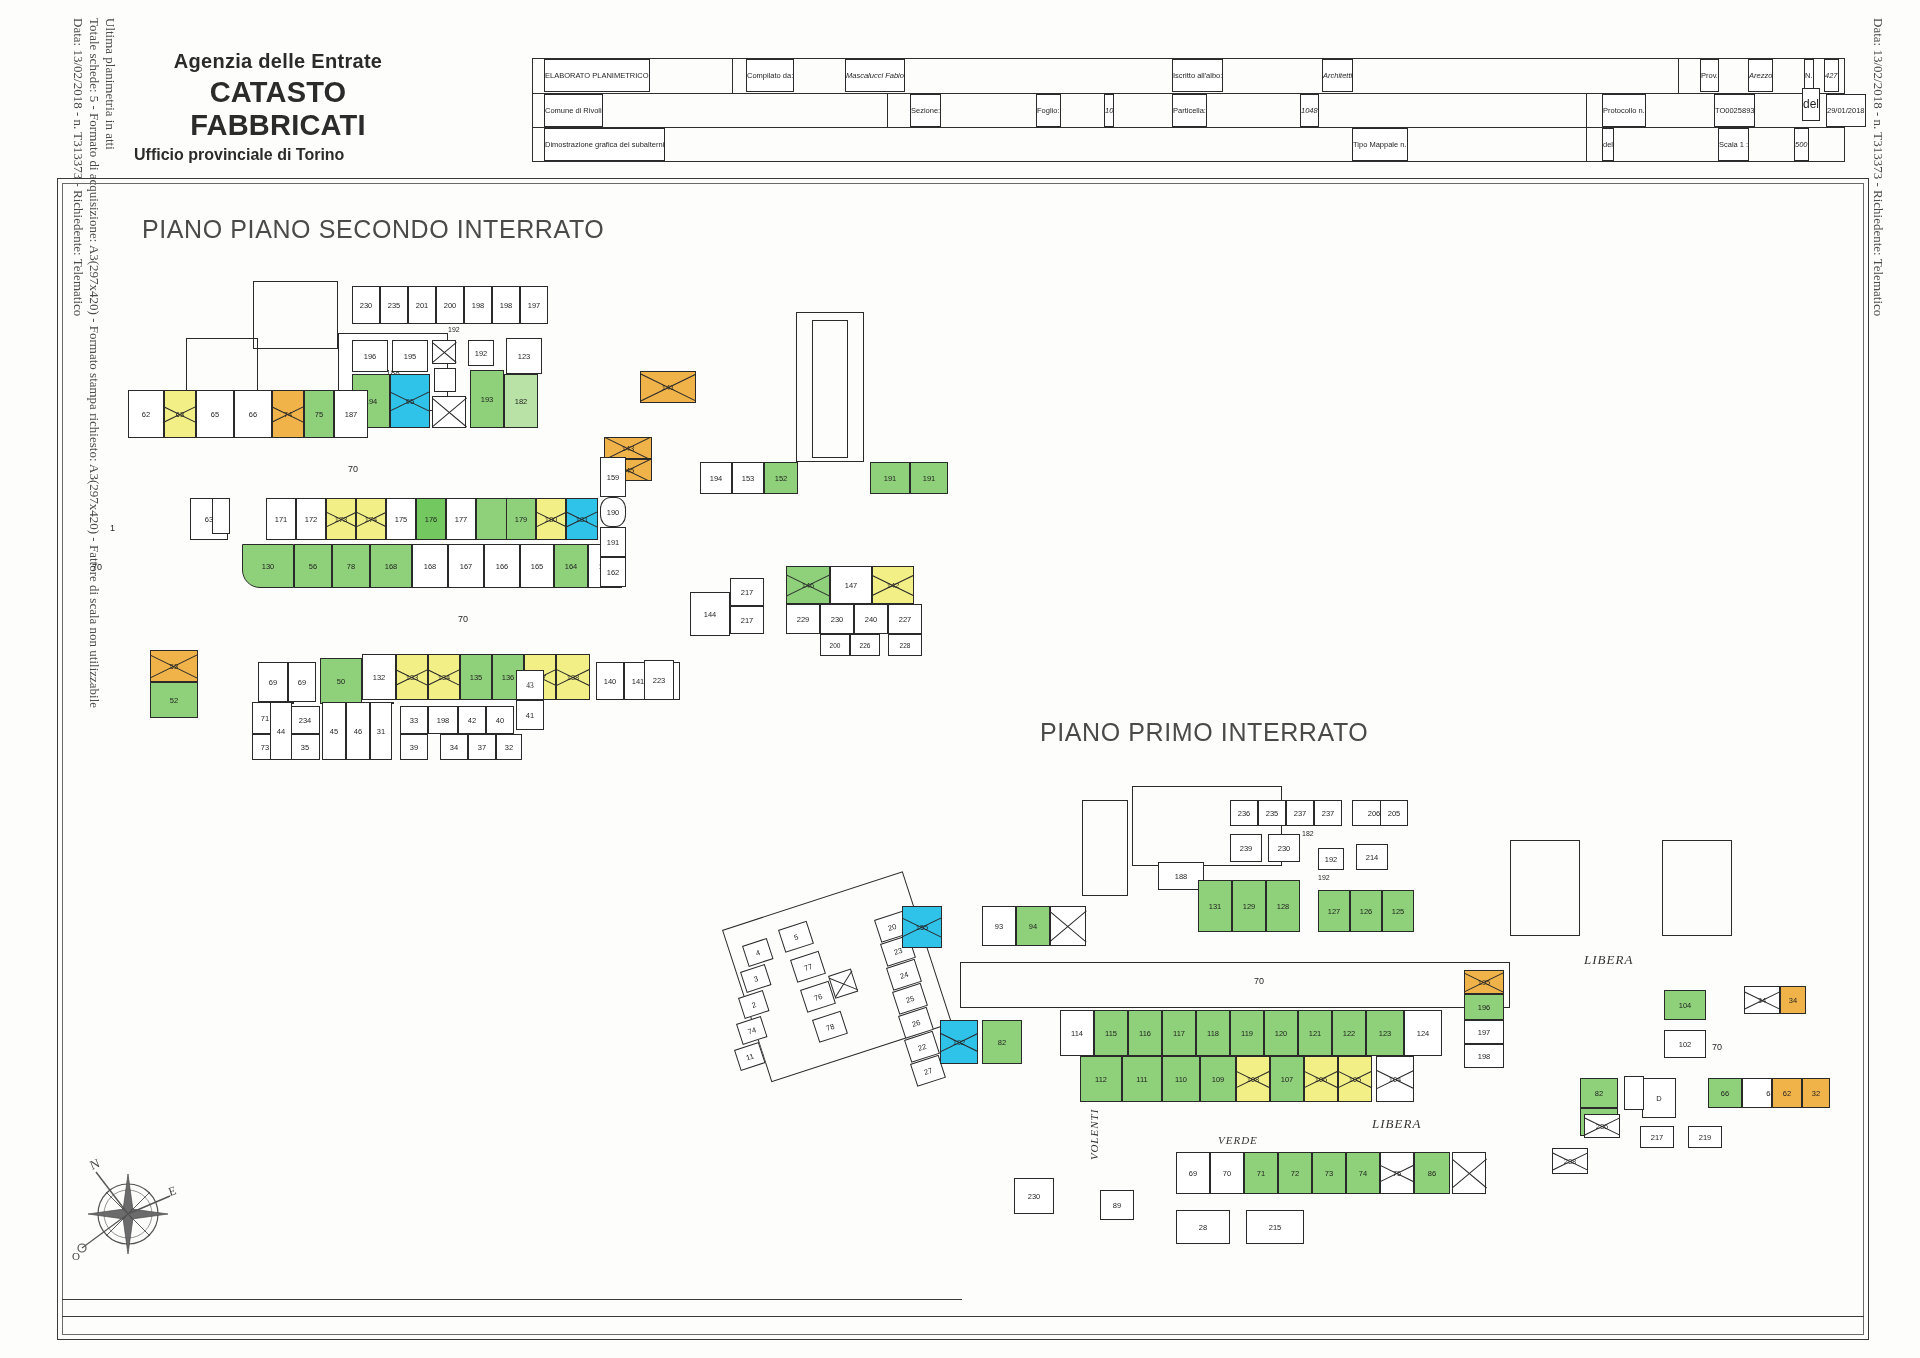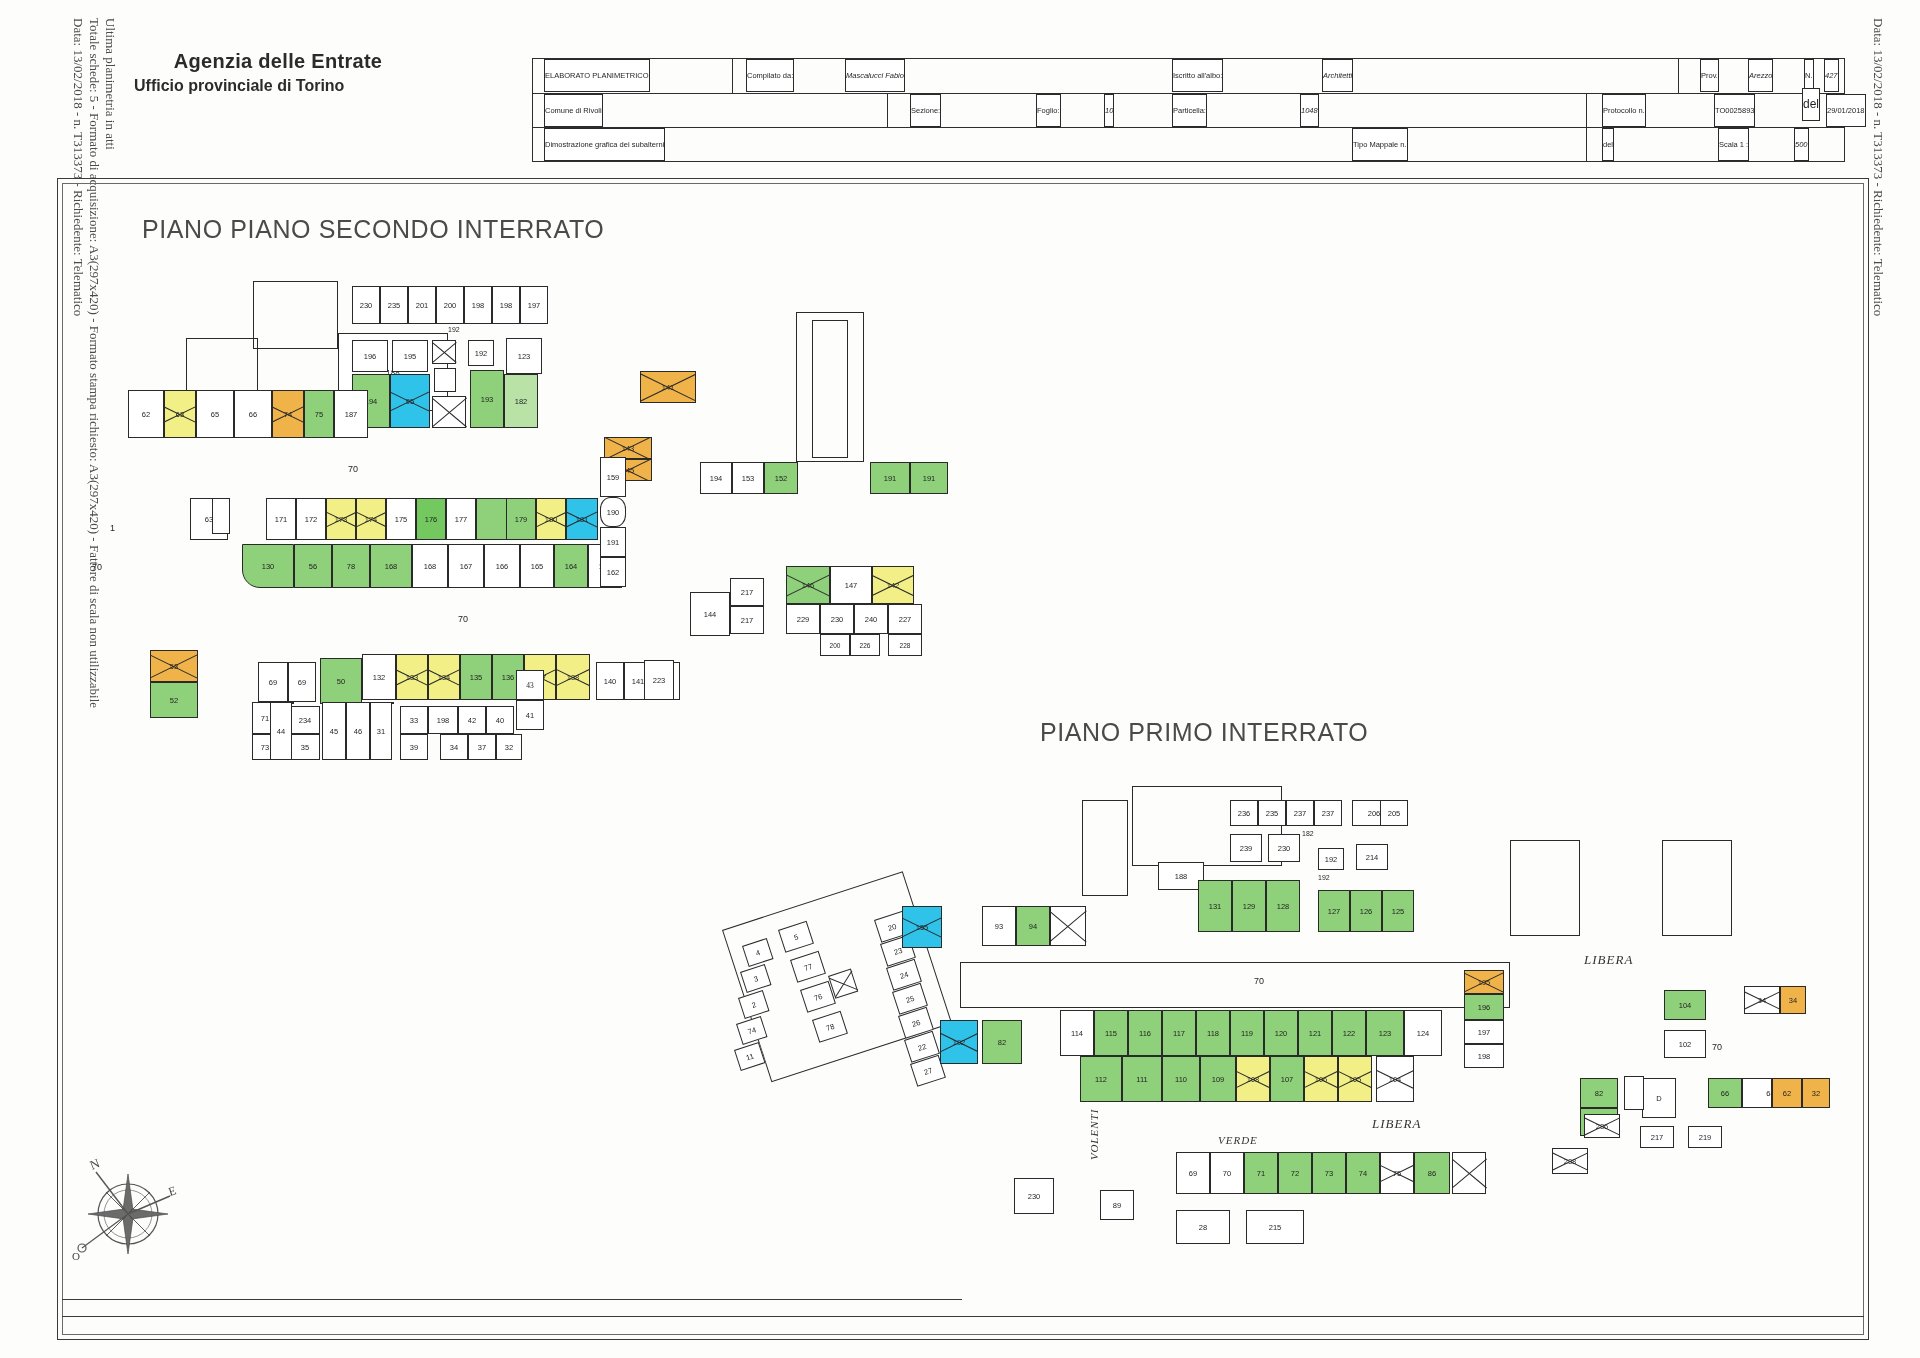--- a/index.html
+++ b/index.html
@@ -180,20 +180,21 @@
 
 <div class="page">
 
   <div class="vstrip vstrip-l1">Data: 13/02/2018 - n. T313373 - Richiedente: Telematico</div>
   <div class="vstrip vstrip-l2">Totale schede: 5 - Formato di acquisizione: A3(297x420) - Formato stampa richiesto: A3(297x420) - Fattore di scala non utilizzabile</div>
   <div class="vstrip vstrip-l3">Ultima planimetria in atti</div>
   <div class="vstrip vstrip-r1">Data: 13/02/2018 - n. T313373 - Richiedente: Telematico</div>
 
   <div class="agency">
     <div class="l1">Agenzia delle Entrate</div>
+    <div class="l2">CATASTO FABBRICATI</div>
     <div class="l3">Ufficio provinciale di  Torino</div>
   </div>
 
   <div class="htable">
     <div class="row r0"></div>
     <div class="row r1"></div>
     <div class="row r2"></div>
     <div class="row r3"></div>
 
     <div class="vline" style="left:0px;   top:0px;  height:104px;"></div>

